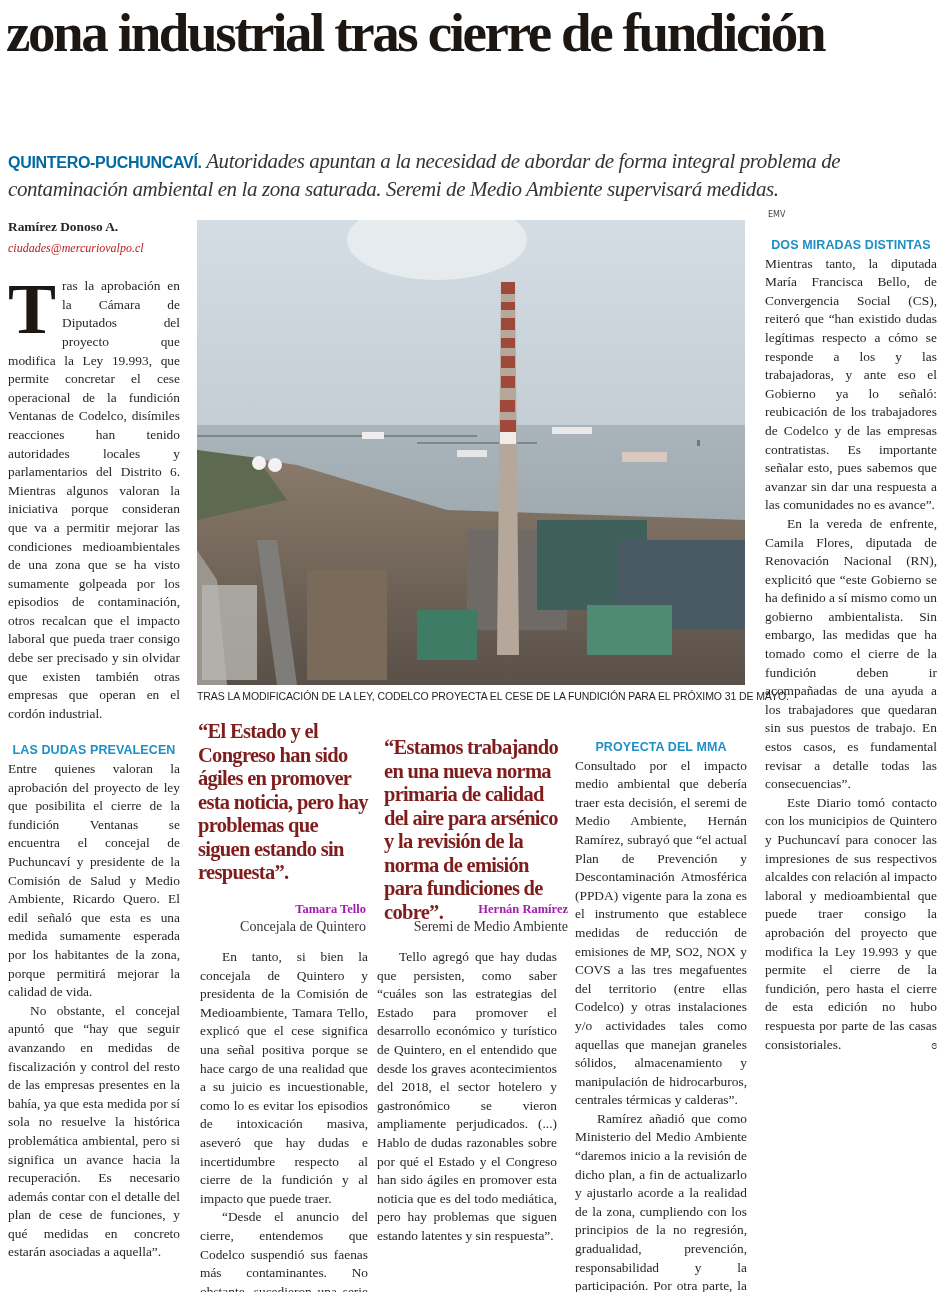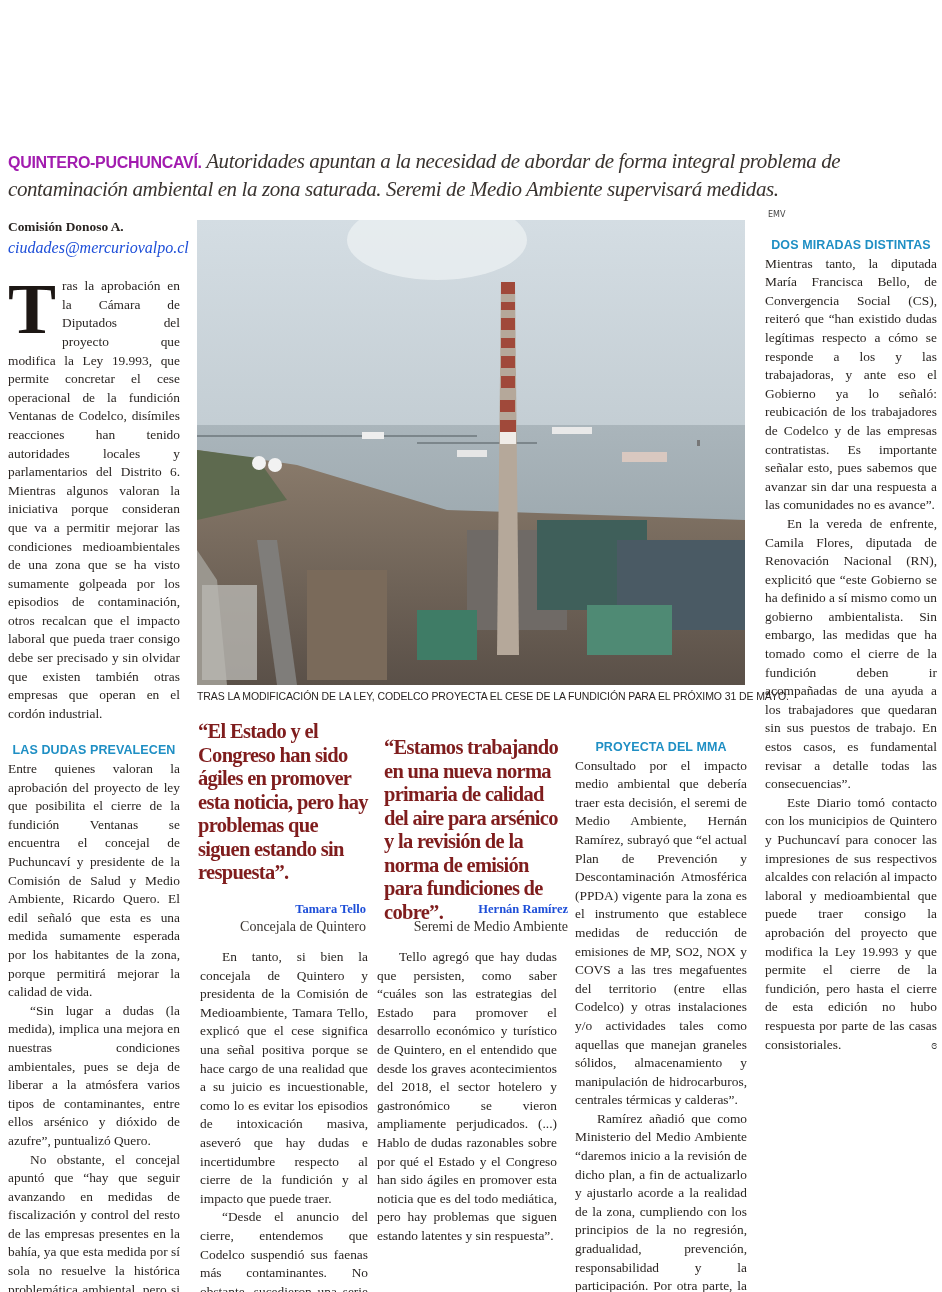--- a/index.html
+++ b/index.html
@@ -14,36 +14,36 @@
     margin: 0;
   }
   .headline span { display: block; white-space: nowrap; }
   .dek {
     position: absolute; left: 8px; top: 148px; width: 928px;
     font-family: "Liberation Serif", serif; font-style: italic;
     font-size: 21px; line-height: 26px; color: #3a3430; letter-spacing: -0.4px;
   }
   .dek .kicker {
     font-family: "Liberation Sans", sans-serif; font-style: normal; font-weight: bold;
-    color: #a21caf; font-size: 16px; letter-spacing: -0.3px;
+    color: #0369a1; font-size: 16px; letter-spacing: -0.3px;
   }
   .col {
     position: absolute; font-family: "Liberation Serif", serif;
     font-size: 13.4px; line-height: 18.6px; color: #2a2522;
     text-align: justify; hyphens: manual;
   }
   .col p { margin: 0; }
   .col p.indent { text-indent: 22px; }
   .col1 { left: 8px; top: 218px; width: 172px; }
   .col3b { left: 377px; top: 948px; width: 180px; }
   .col2b { left: 200px; top: 948px; width: 168px; }
   .col4 { left: 575px; top: 720px; width: 172px; }
   .col5 { left: 765px; top: 218px; width: 172px; }
   .byline { font-weight: bold; font-size: 13.4px; margin-bottom: 2px !important; }
-  .email { font-style: italic; font-size: 16px; color: #1d4ed8; margin-bottom: 20px !important; }
+  .email { font-style: italic; font-size: 12px; color: #b91c1c; margin-bottom: 20px !important; }
   .dropcap {
     float: left; font-family: "Liberation Serif", serif; font-weight: bold;
     font-size: 72px; line-height: 56px; margin: 4px 6px 0 0; color: #1d1714;
   }
   .subhead {
     font-family: "Liberation Sans", sans-serif; font-weight: bold;
     color: #1f8fc4; font-size: 12.5px; letter-spacing: 0.1px;
     margin-top: 18px !important; text-align: center;
   }
   .photo-credit {
@@ -61,43 +61,43 @@
   }
   .pullquote {
     position: absolute; font-family: "Liberation Serif", serif; font-weight: bold;
     font-size: 20.5px; line-height: 23.5px; color: #7f1d1d; letter-spacing: -0.7px;
   }
   .pq1 { left: 198px; top: 720px; width: 170px; }
   .pq2 { left: 384px; top: 736px; width: 175px; }
   .attrib {
     position: absolute; text-align: right; font-family: "Liberation Serif", serif;
   }
-  .attrib .who { font-weight: bold; font-size: 12.5px; color: #1d4ed8; }
+  .attrib .who { font-weight: bold; font-size: 12.5px; color: #a21caf; }
   .attrib .role { font-size: 14px; color: #3a3430; margin-top: 2px; }
   .at1 { left: 198px; top: 902px; width: 168px; }
   .at2 { left: 388px; top: 902px; width: 180px; }
   .end-mark { float: right; font-size: 13px; color: #333; }
 </style>
 </head>
 <body>
 
 <h1 class="headline">
+  <span>zona industrial tras cierre de fundición</span>
 </h1>
 
 <div class="dek">
   <span class="kicker">QUINTERO-PUCHUNCAVÍ.</span><span> Autoridades apuntan a la necesidad de abordar de forma integral problema de contaminación ambiental en la zona saturada. Seremi de Medio Ambiente supervisará medidas.</span>
 </div>
 
 <div class="col col1">
-  <p class="byline">Comisión Donoso A.</p>
+  <p class="byline">Ramírez Donoso A.</p>
   <p class="email">ciudades@mercuriovalpo.cl</p>
   <p><span class="dropcap">T</span><span>ras la aprobación en la Cámara de Diputados del proyecto que modifica la Ley 19.993, que permite concretar el cese operacional de la fundición Ventanas de Codelco, disímiles reacciones han tenido autoridades locales y parlamentarios del Distrito 6. Mientras algunos valoran la iniciativa porque consideran que va a permitir mejorar las condiciones medioambientales de una zona que se ha visto sumamente golpeada por los episodios de contaminación, otros recalcan que el impacto laboral que pueda traer consigo debe ser precisado y sin olvidar que existen también otras empresas que operan en el cordón industrial.</span></p>
   <p class="subhead">LAS DUDAS PREVALECEN</p>
   <p>Entre quienes valoran la aprobación del proyecto de ley que posibilita el cierre de la fundición Ventanas se encuentra el concejal de Puchuncaví y presidente de la Comisión de Salud y Medio Ambiente, Ricardo Quero. El edil señaló que esta es una medida sumamente esperada por los habitantes de la zona, porque permitirá mejorar la calidad de vida.</p>
-  <p class="indent">“Sin lugar a dudas (la medida), implica una mejora en nuestras condiciones ambientales, pues se deja de liberar a la atmósfera varios tipos de contaminantes, entre ellos arsénico y dióxido de azufre”, puntualizó Quero.</p>
   <p class="indent">No obstante, el concejal apuntó que “hay que seguir avanzando en medidas de fiscalización y control del resto de las empresas presentes en la bahía, ya que esta medida por sí sola no resuelve la histórica problemática ambiental, pero si significa un avance hacia la recuperación. Es necesario además contar con el detalle del plan de cese de funciones, y qué medidas en concreto estarán asociadas a aquella”.</p>
 </div>
 
 <div class="photo-credit">EMV</div>
 <div class="photo">
   <svg width="548" height="465" viewBox="0 0 548 465">
     <defs>
       <linearGradient id="sky" x1="0" y1="0" x2="0" y2="1">
         <stop offset="0" stop-color="#d4dde3"></stop>
         <stop offset="1" stop-color="#c3cdd3"></stop>

